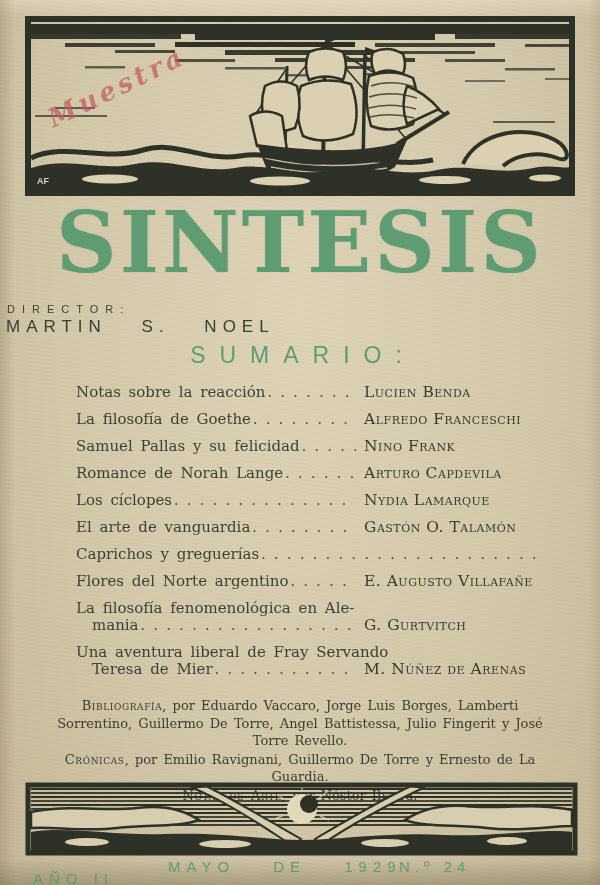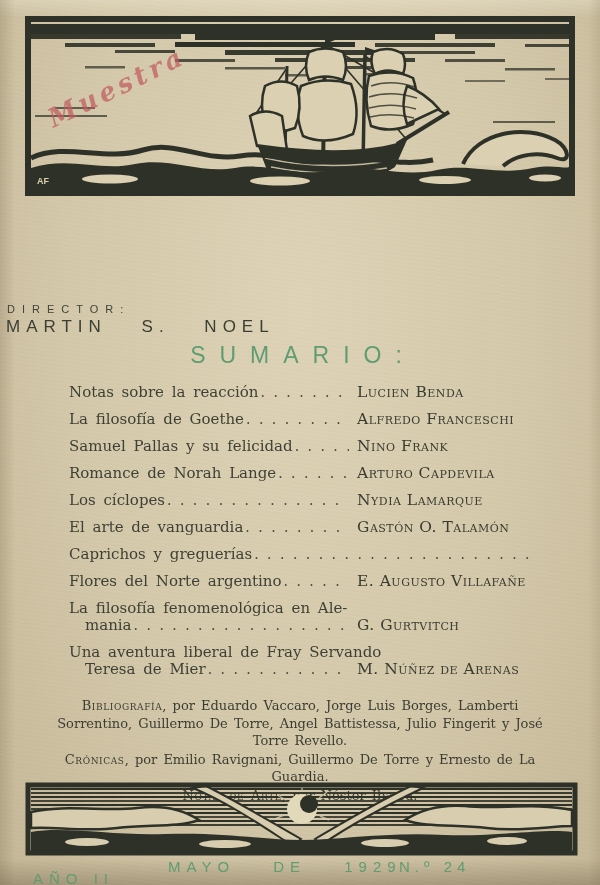--- a/index.html
+++ b/index.html
@@ -48,21 +48,21 @@
     letter-spacing:6px; word-spacing:24px; color:#3b3e34; text-indent:6px;
   }
   .sumario-heading {
     position:absolute; left:0; top:342px; width:592px; text-align:center;
     font-family:"Liberation Sans", sans-serif; font-size:23px;
     letter-spacing:14px; color:#5f9c73; text-indent:14px;
   }
 
   
   .toc {
-    position:absolute; left:69px; top:384px; width:470px;
+    position:absolute; left:76px; top:384px; width:470px;
     font-size:15px; color:#3e4035;
   }
   .toc-row { display:flex; align-items:baseline; line-height:17px; margin-bottom:10px; }
   .toc-row.two-line { align-items:flex-end; }
   .toc-titles { flex:1 1 auto; min-width:0; }
   .toc-line2 { display:flex; align-items:baseline; }
   .toc-title { white-space:nowrap; word-spacing:3px; }
   .toc-title.indent { padding-left:16px; }
   .leader { flex:1 1 auto; overflow:hidden; white-space:nowrap; margin:0 8px 0 2px; color:#4a4c40; }
   .leader::after { content:". . . . . . . . . . . . . . . . . . . . . . . . . . . . . . . . . . . . . ."; letter-spacing:2px; font-size:14px; }
@@ -171,20 +171,21 @@
             <ellipse cx="255" cy="165" rx="30" ry="4.5"></ellipse>
           <ellipse cx="420" cy="164" rx="26" ry="4"></ellipse>
             <ellipse cx="520" cy="162" rx="16" ry="3.5"></ellipse>
         </g>
       </g>
       <rect x="3" y="3" width="544" height="174" fill="none" stroke="#2e3127" stroke-width="6"></rect>
       <text x="12" y="168" font-size="9" font-weight="bold" fill="#dbd0b2" font-family="Liberation Sans, sans-serif">AF</text>
     </svg>
   </div>
 
+  <div class="title">SINTESIS</div>
   <div class="director-label">DIRECTOR:</div>
   <div class="director-name">MARTIN S. NOEL</div>
   <div class="sumario-heading">SUMARIO:</div>
 
   <div class="toc">
       <div class="toc-row">
         <span class="toc-title">Notas sobre la reacción</span>
         <span class="leader"></span>
         <span class="toc-author">Lucien Benda</span>
       </div>

